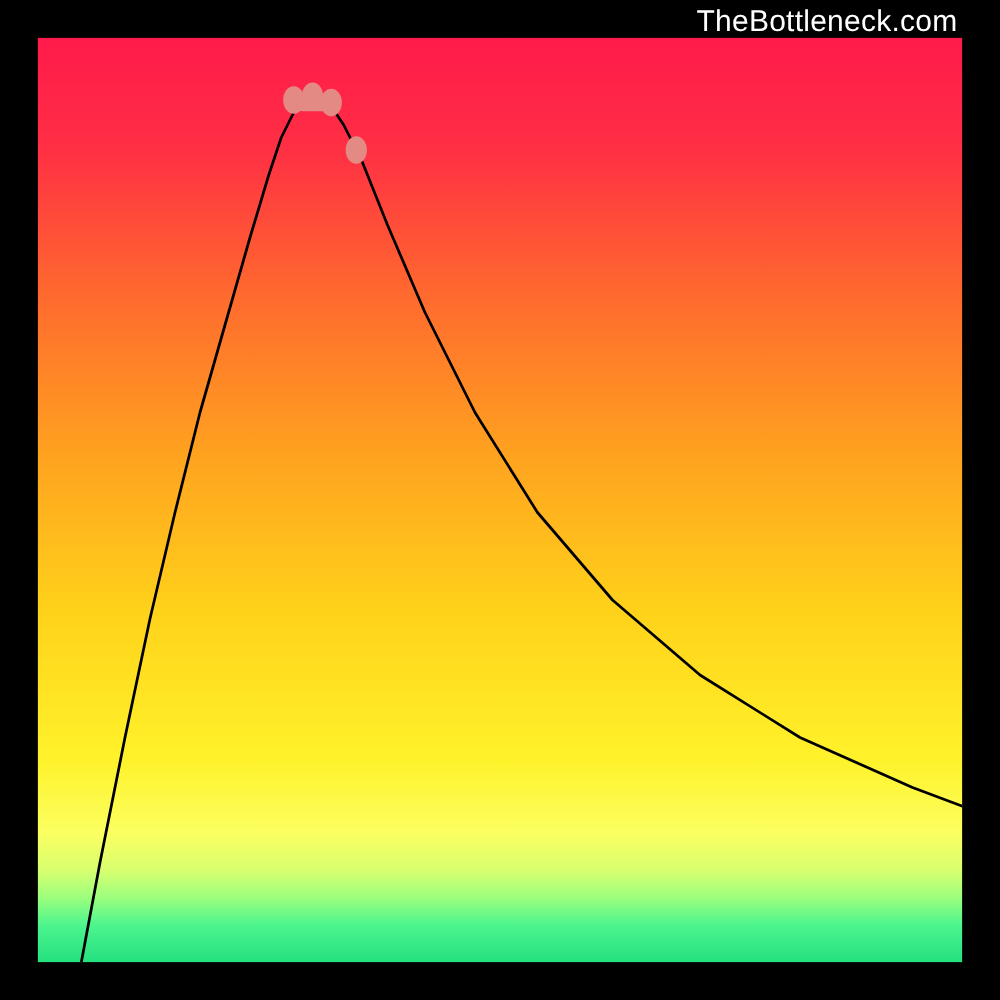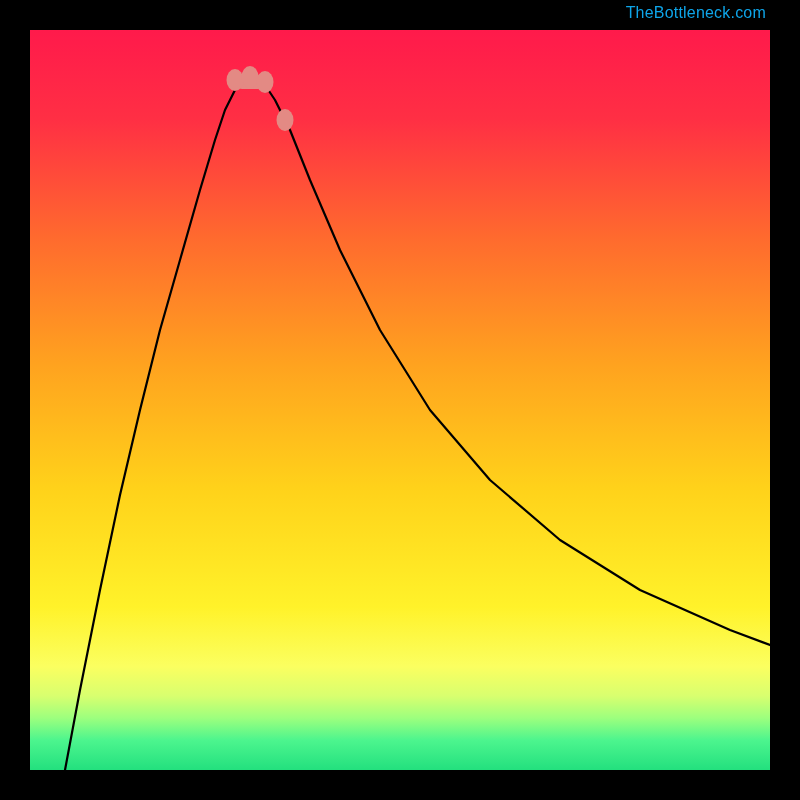--- a/index.html
+++ b/index.html
@@ -30,23 +30,23 @@
     left: 0;
     top: 0;
     width: 740px;
     height: 740px;
     pointer-events: none;
   }
   .watermark {
     position: absolute;
     top: 4px;
     right: 34px;
-    color: #0ea5e9;
+    color: #ffffff;
     font-family: Arial, Helvetica, sans-serif;
-    font-size: 16px;
+    font-size: 24px;
     letter-spacing: 0.2px;
   }
 </style>
 </head>
 <body>
 
 <div class="frame">
   <svg class="gradient" viewBox="0 0 740 740" preserveAspectRatio="none">
     <defs>
       <linearGradient id="bg-grad" x1="0" y1="0" x2="0" y2="1">

